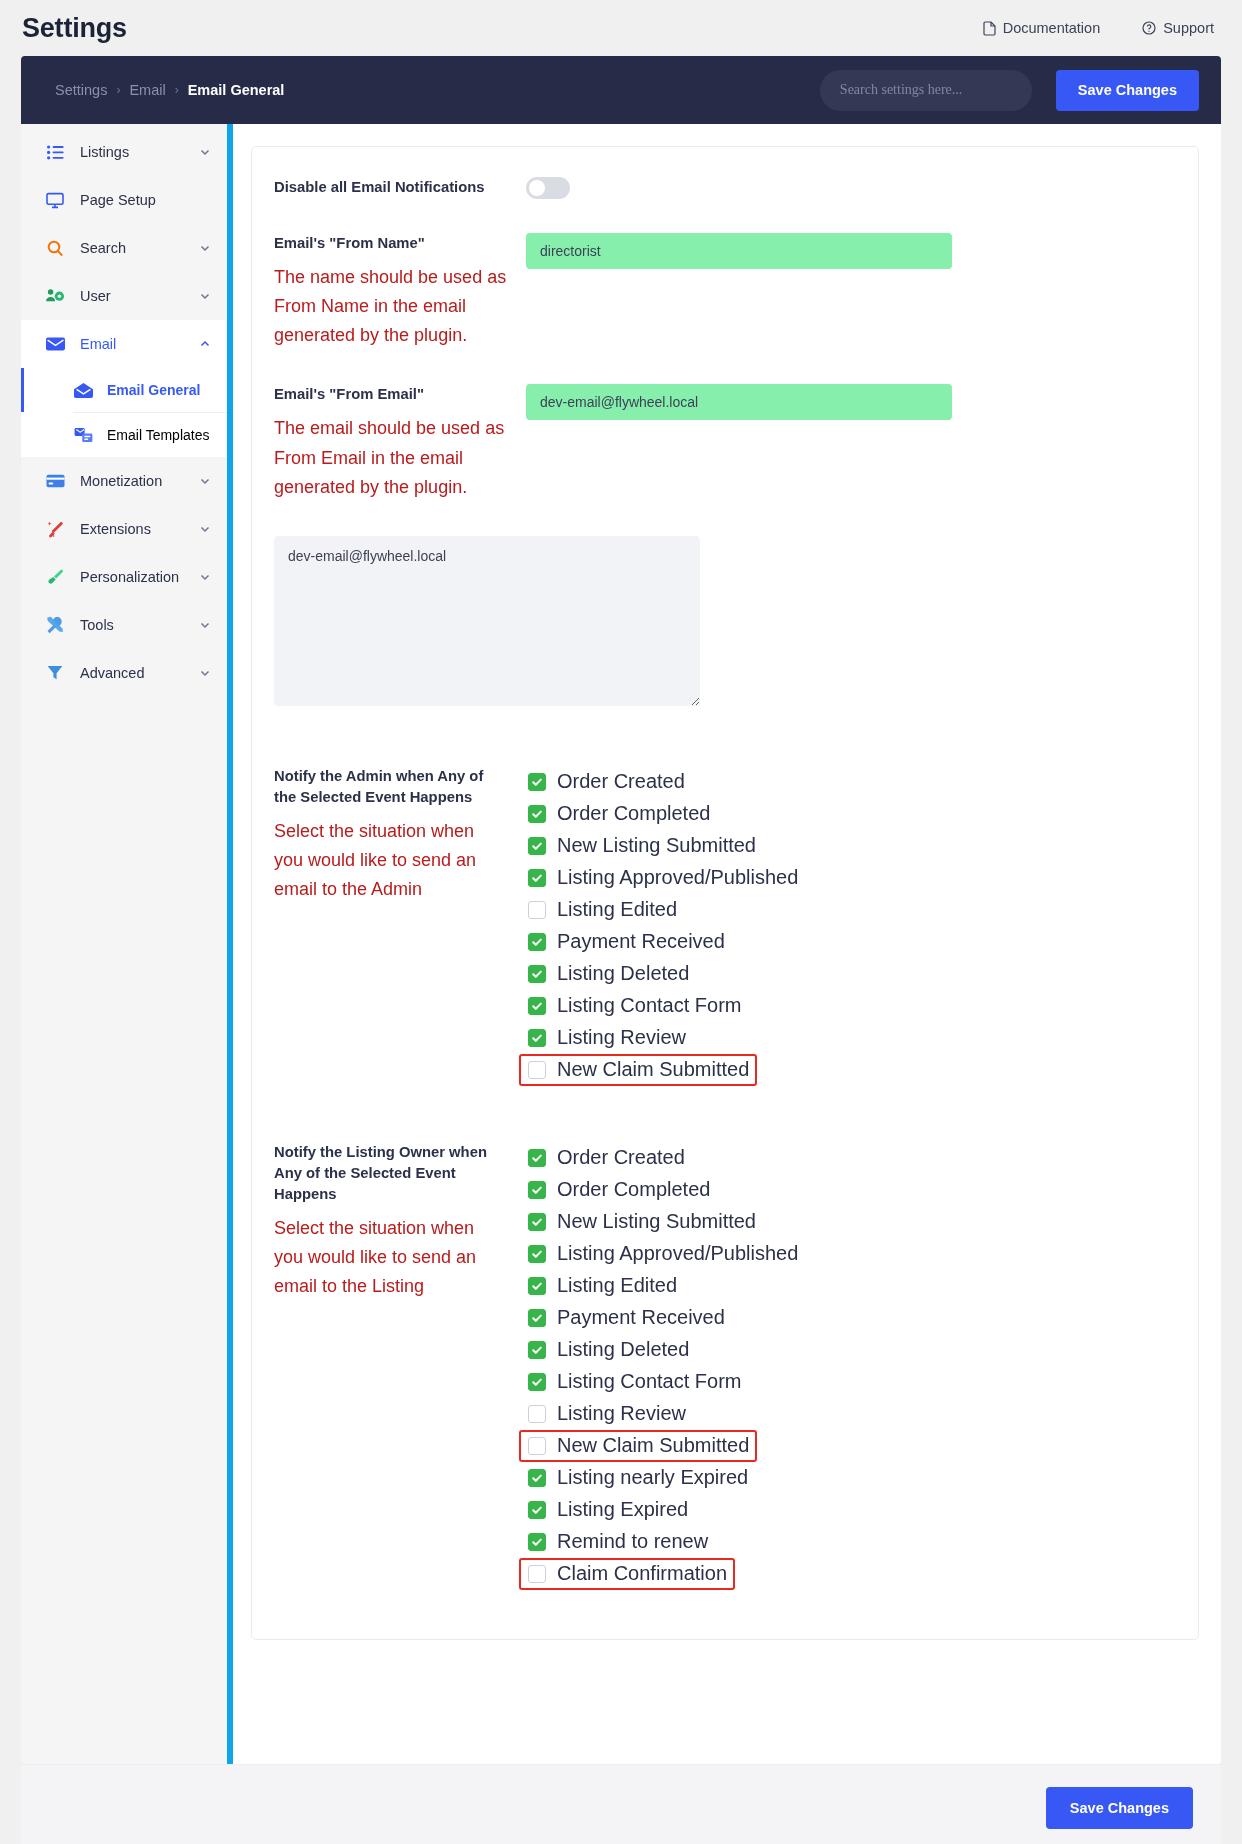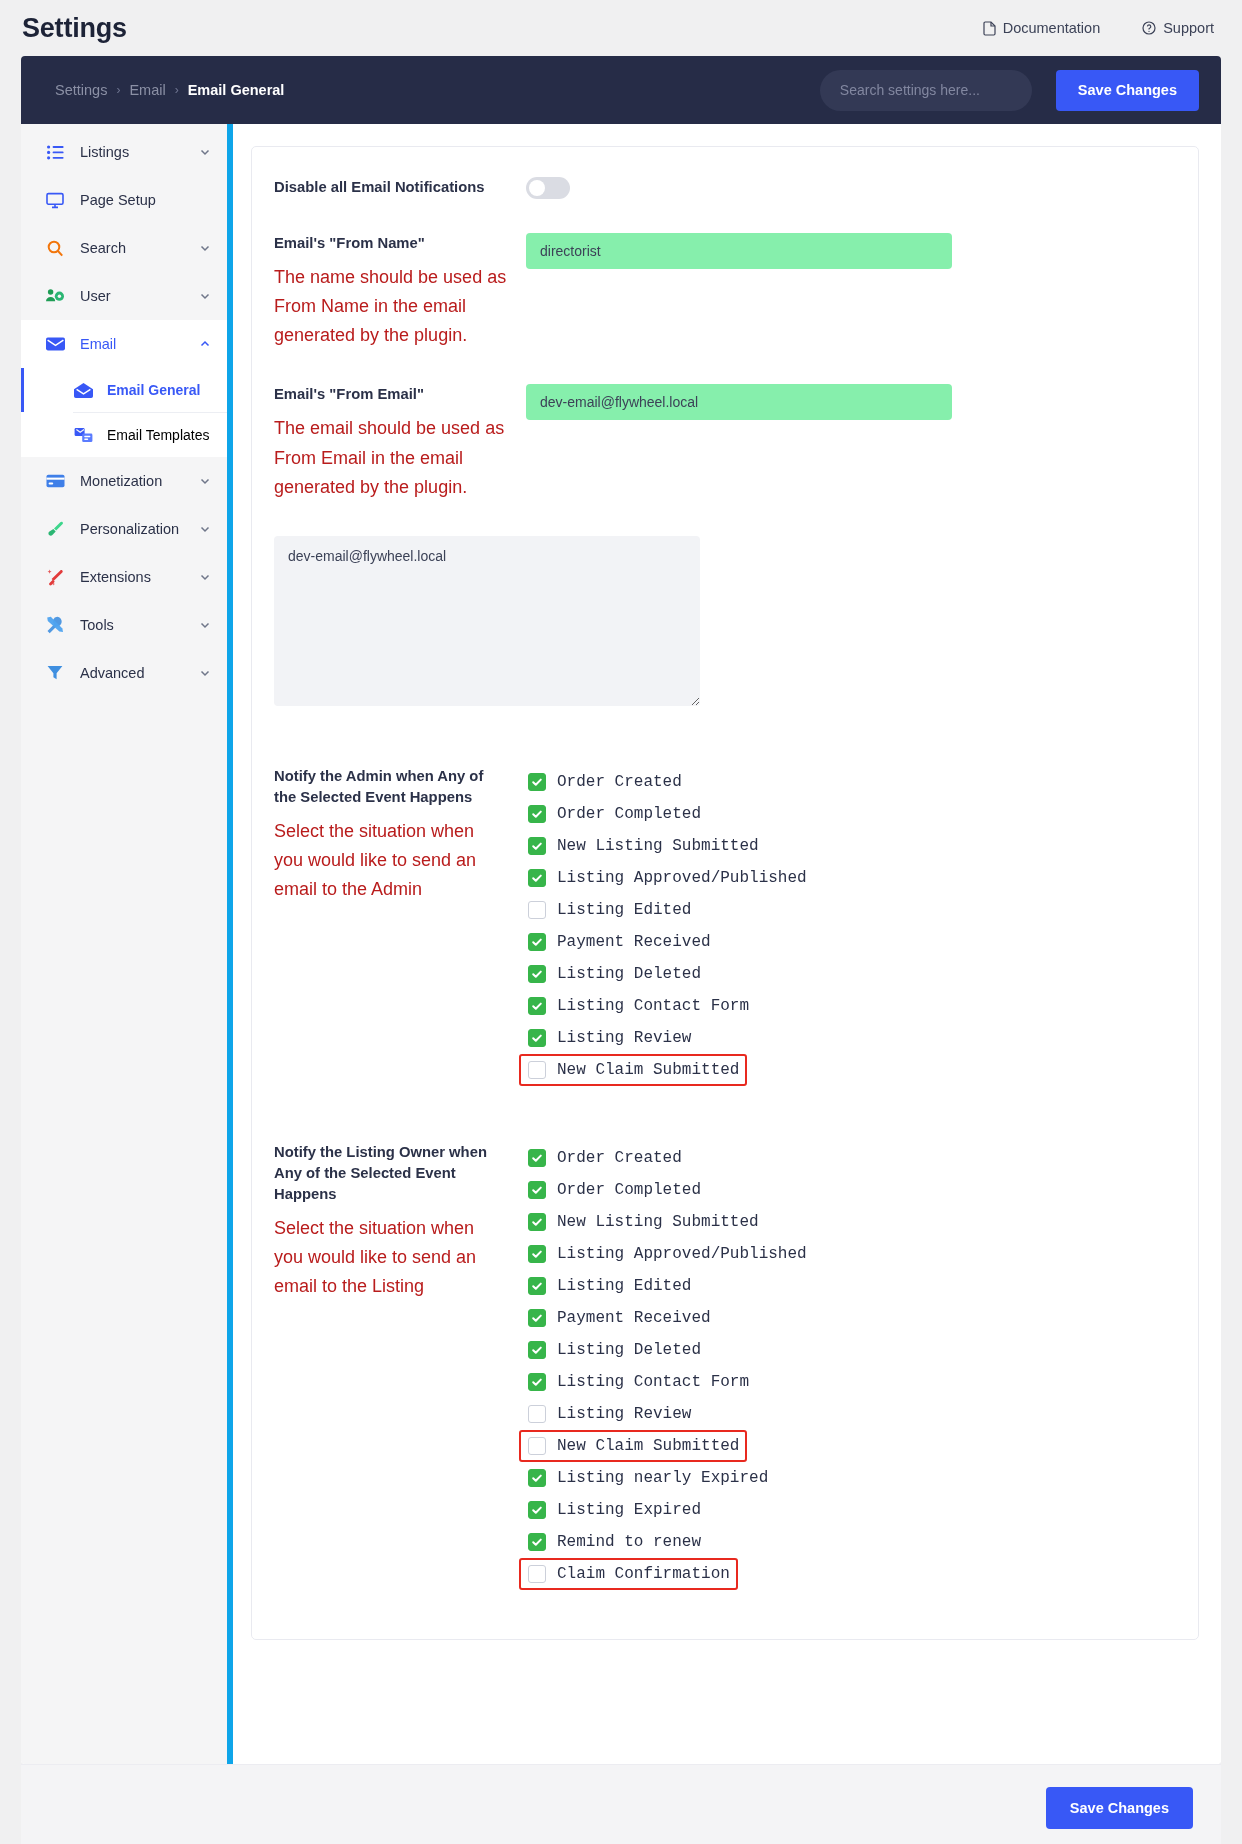--- a/index.html
+++ b/index.html
@@ -70,21 +70,21 @@
   }
   .search-box {
     width: 212px;
     height: 41px;
     background: #333955;
     border: none;
     border-radius: 21px;
     padding: 0 20px;
     color: #cfd3e2;
     font-size: 14px;
-    font-family: Liberation Sans, sans-serif;
+    font-family: Liberation Serif, serif;
     outline: none;
   }
   .search-box::placeholder { color: #8287a0; }
   .save-btn {
     background: #3858f6;
     color: #fff;
     border: none;
     border-radius: 4px;
     height: 41px;
     padding: 0 22px;
@@ -238,21 +238,21 @@
   .cbox {
     width: 18px; height: 18px; flex: 0 0 18px;
     border-radius: 3px;
     border: 1.4px solid #ccd0da;
     background: #ffffff;
     display: flex; align-items: center; justify-content: center;
   }
   .cbox.checked { background: #37b54a; border-color: #37b54a; }
   .cbox svg { display: none; }
   .cbox.checked svg { display: block; }
-  .check-label { font-size: 16px; color: #2b3148; white-space: nowrap; font-family: Liberation Mono, monospace; }
+  .check-label { font-size: 20px; color: #2b3148; white-space: nowrap; }
 
   .section-gap { height: 22px; }
 
   
   .footer {
     margin: 0 21px;
     height: 86px;
     background: #f4f4f6;
     border-radius: 0 0 4px 4px;
     display: flex;
@@ -433,52 +433,52 @@
       <span class="label">Monetization</span>
       <span class="caret">
         <svg width="12" height="12" viewBox="0 0 12 12" fill="none" stroke="#6f7689" stroke-width="1.5">
             <path d="M2.5 4.5L6 8l3.5-3.5"></path>
           </svg>
       </span>
     </div>
 
     <div class="nav-item">
       <span class="nav-icon">
-        <svg width="17" height="17" viewBox="0 0 17 17" fill="#2bb673">
-          <path d="M15.6 1.2c.6.6.5 1.3-.2 2.1L9.2 9.6 7 7.4l6.3-6.1c.8-.7 1.6-.7 2.3-.1z" fill="#3dd68c"></path>
-          <path d="M6.4 8.1l2.3 2.3-3.3 3.7c-.9 1-2.4 1-3.3 0s-.9-2.5 0-3.4z"></path>
-        </svg>
-      </span>
-      <span class="label">Personalization</span>
-      <span class="caret">
-        <svg width="12" height="12" viewBox="0 0 12 12" fill="none" stroke="#6f7689" stroke-width="1.5">
-            <path d="M2.5 4.5L6 8l3.5-3.5"></path>
-          </svg>
-      </span>
-    </div>
-
-    <div class="nav-item">
-      <span class="nav-icon">
         <svg width="17" height="17" viewBox="0 0 17 17" fill="#e23b3b">
           <path d="M15.3 1.4c.6.6.6 1.4 0 2L6.6 12l-2-2L13.3 1.4c.6-.6 1.4-.6 2 0z"></path>
           <path d="M5.8 10.8l2 2-3.3 3.2c-.6.6-1.5.6-2 0s-.6-1.4 0-2z"></path>
           <path d="M2.6.6l.55 1.5 1.5.55-1.5.55L2.6 4.7l-.55-1.5L.55 2.65l1.5-.55z" opacity=".85"></path>
           <path d="M6.6 13.6l.4 1 1 .4-1 .4-.4 1-.4-1-1-.4 1-.4z" opacity=".8"></path>
         </svg>
       </span>
       <span class="label">Extensions</span>
       <span class="caret">
         <svg width="12" height="12" viewBox="0 0 12 12" fill="none" stroke="#6f7689" stroke-width="1.5">
             <path d="M2.5 4.5L6 8l3.5-3.5"></path>
           </svg>
       </span>
     </div>
 
     <div class="nav-item">
       <span class="nav-icon">
+        <svg width="17" height="17" viewBox="0 0 17 17" fill="#2bb673">
+          <path d="M15.6 1.2c.6.6.5 1.3-.2 2.1L9.2 9.6 7 7.4l6.3-6.1c.8-.7 1.6-.7 2.3-.1z" fill="#3dd68c"></path>
+          <path d="M6.4 8.1l2.3 2.3-3.3 3.7c-.9 1-2.4 1-3.3 0s-.9-2.5 0-3.4z"></path>
+        </svg>
+      </span>
+      <span class="label">Personalization</span>
+      <span class="caret">
+        <svg width="12" height="12" viewBox="0 0 12 12" fill="none" stroke="#6f7689" stroke-width="1.5">
+            <path d="M2.5 4.5L6 8l3.5-3.5"></path>
+          </svg>
+      </span>
+    </div>
+
+    <div class="nav-item">
+      <span class="nav-icon">
         <svg width="18" height="18" viewBox="0 0 18 18" fill="#3f8fe0">
           <path d="M11.3.8a4.4 4.4 0 0 0-3.1 7.5l-6.7 6.7 2.2 2.2 6.7-6.7A4.4 4.4 0 1 0 11.3.8z" opacity=".9"></path>
           <path d="M1.2 1.4l3.6-.6 11.6 11.6.6 3.6-3.6-.6L1.8 4.9z" fill="#4fa3ef" opacity=".95"></path>
         </svg>
       </span>
       <span class="label">Tools</span>
       <span class="caret">
         <svg width="12" height="12" viewBox="0 0 12 12" fill="none" stroke="#6f7689" stroke-width="1.5">
             <path d="M2.5 4.5L6 8l3.5-3.5"></path>
           </svg>

